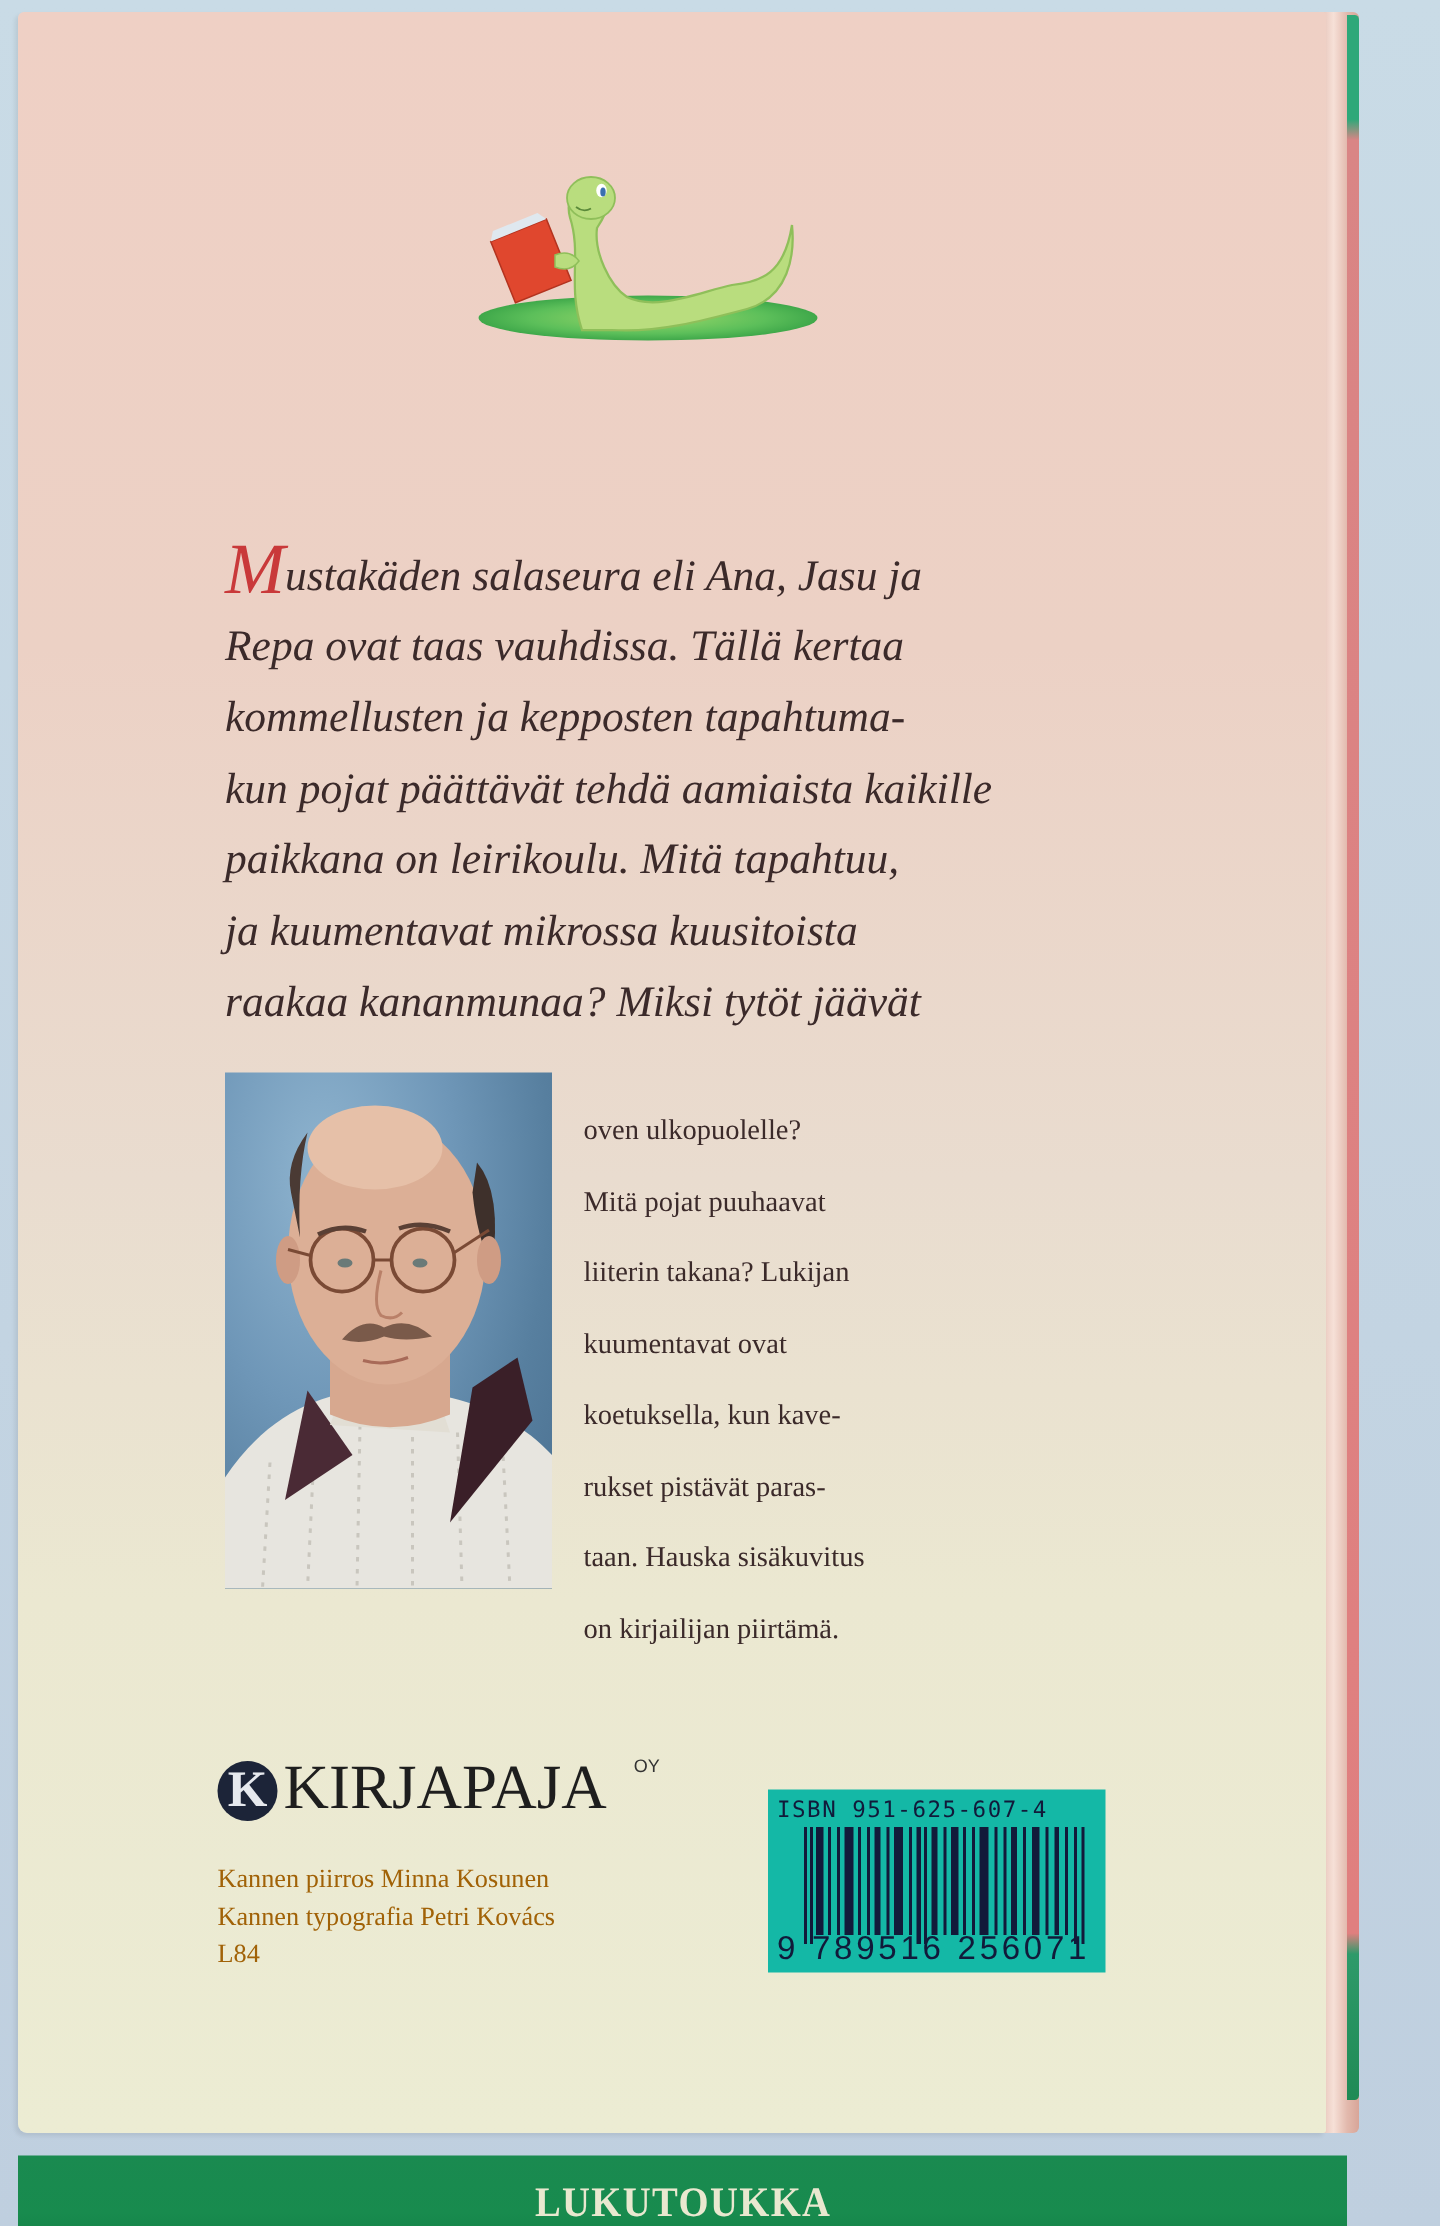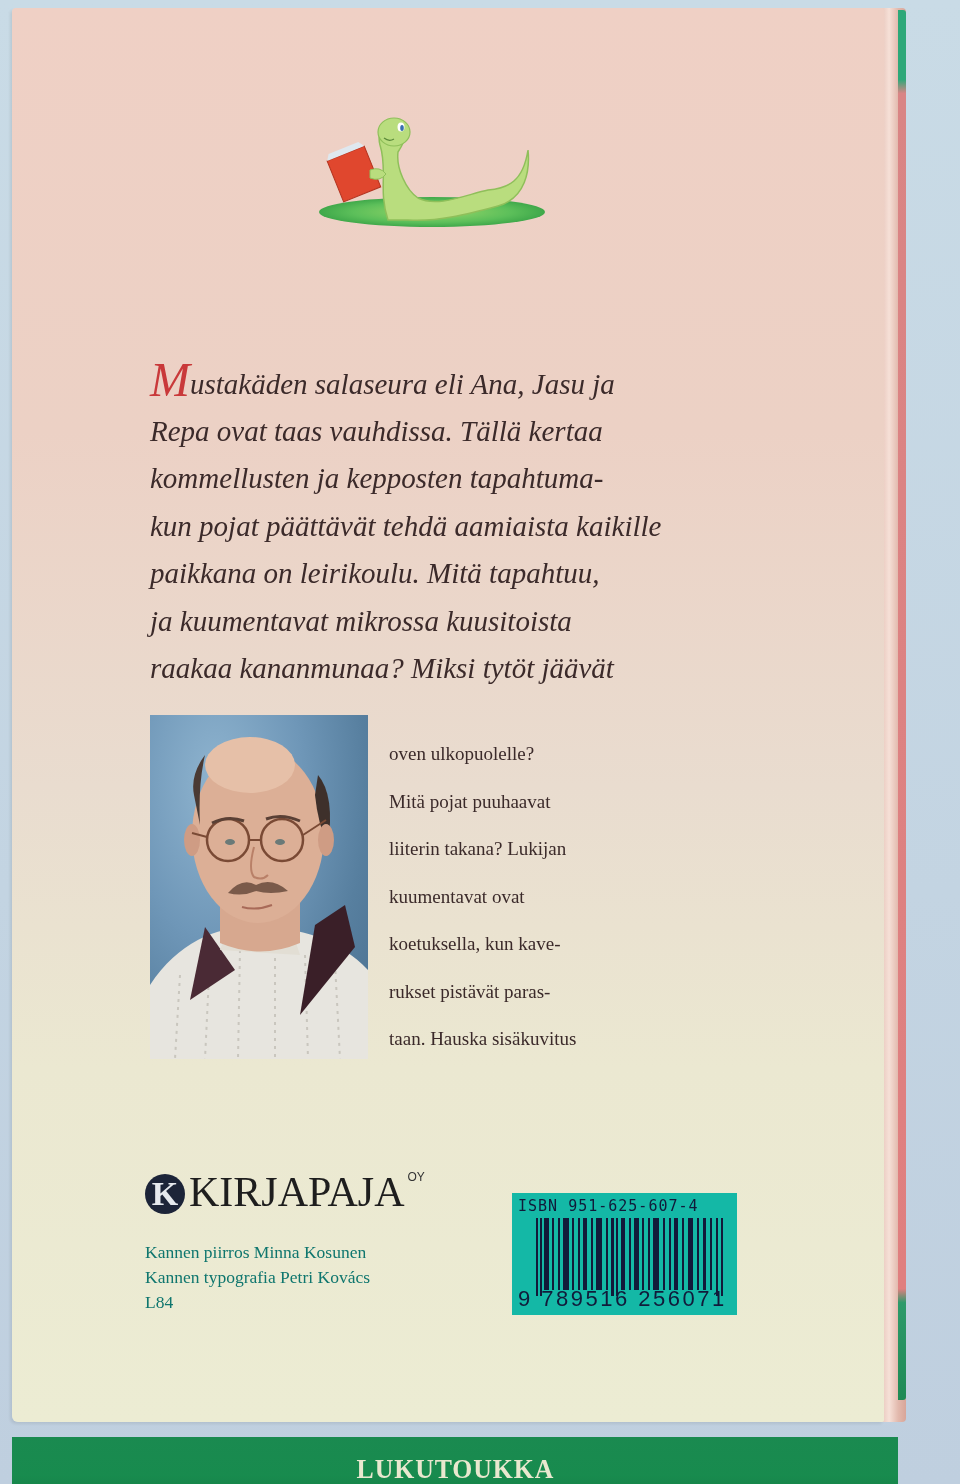--- a/index.html
+++ b/index.html
@@ -46,23 +46,23 @@
   }
   .logo {
     position: absolute; left: 145px; top: 1170px; height: 44px; display: flex; align-items: flex-end;
   }
   .logo-k {
     width: 40px; height: 40px; border-radius: 50%; background: #1c2438; color: #e6e9ee;
     font-family: "Liberation Serif", serif; font-size: 34px; font-weight: bold;
     display: flex; align-items: center; justify-content: center; margin-right: 4px;
   }
   .logo-text { font-size: 42px; color: #1e1e1e; letter-spacing: 0px; line-height: 44px; font-family: "Liberation Serif", serif; }
-  .logo-oy { font-size: 12px; color: #333; align-self: flex-start; margin-left: 3px; font-family: "Liberation Sans", sans-serif; text-align: center; }
+  .logo-oy { font-size: 12px; color: #333; align-self: flex-start; margin-left: 18px; font-family: "Liberation Sans", sans-serif; text-align: center; }
   .credits {
-    position: absolute; left: 145px; top: 1240px; color: #0f766e; font-size: 17.5px; line-height: 25px;
+    position: absolute; left: 145px; top: 1240px; color: #a16207; font-size: 17.5px; line-height: 25px;
     font-family: "Liberation Serif", serif;
   }
   .isbn-box {
     position: absolute; left: 512px; top: 1193px; width: 225px; height: 122px; background: #14b8a6;
     padding: 4px 6px;
   }
   .isbn-label { font-family: "DejaVu Sans Mono", monospace; font-size: 15px; color: #111a3a; letter-spacing: 1px; white-space: nowrap; }
   .bars { position: relative; height: 72px; margin-top: 3px; margin-left: 18px; }
   .bar { position: absolute; top: 0; background: #121a3a; }
   .isbn-num { font-family: "Liberation Sans", sans-serif; font-size: 22px; color: #111a3a; letter-spacing: 2.5px; margin-top: -4px; white-space: nowrap; }
@@ -117,20 +117,21 @@
 </div>
 
 <div class="blurb2">
   <span class="line">oven ulkopuolelle?</span>
   <span class="line">Mitä pojat puuhaavat</span>
   <span class="line">liiterin takana? Lukijan</span>
   <span class="line">kuumentavat ovat</span>
   <span class="line">koetuksella, kun kave-</span>
   <span class="line">rukset pistävät paras-</span>
   <span class="line">taan. Hauska sisäkuvitus</span>
+  <span class="line">on kirjailijan piirtämä.</span>
 </div>
 
 <div class="photo" title="Author portrait: man with round glasses and moustache, light sweater, blue background">
   <svg width="218" height="344" viewBox="0 0 218 344">
 
     <path d="M0 270 C 30 225, 70 210, 109 212 C 150 212, 190 225, 218 255 L 218 344 L 0 344 Z" fill="#e7e5df"></path>
     <g stroke="#c9c6be" stroke-width="2" stroke-dasharray="3 5">
       <line x1="30" y1="260" x2="25" y2="344"></line>
         <line x1="60" y1="240" x2="55" y2="344"></line>
       <line x1="90" y1="235" x2="88" y2="344"></line>

